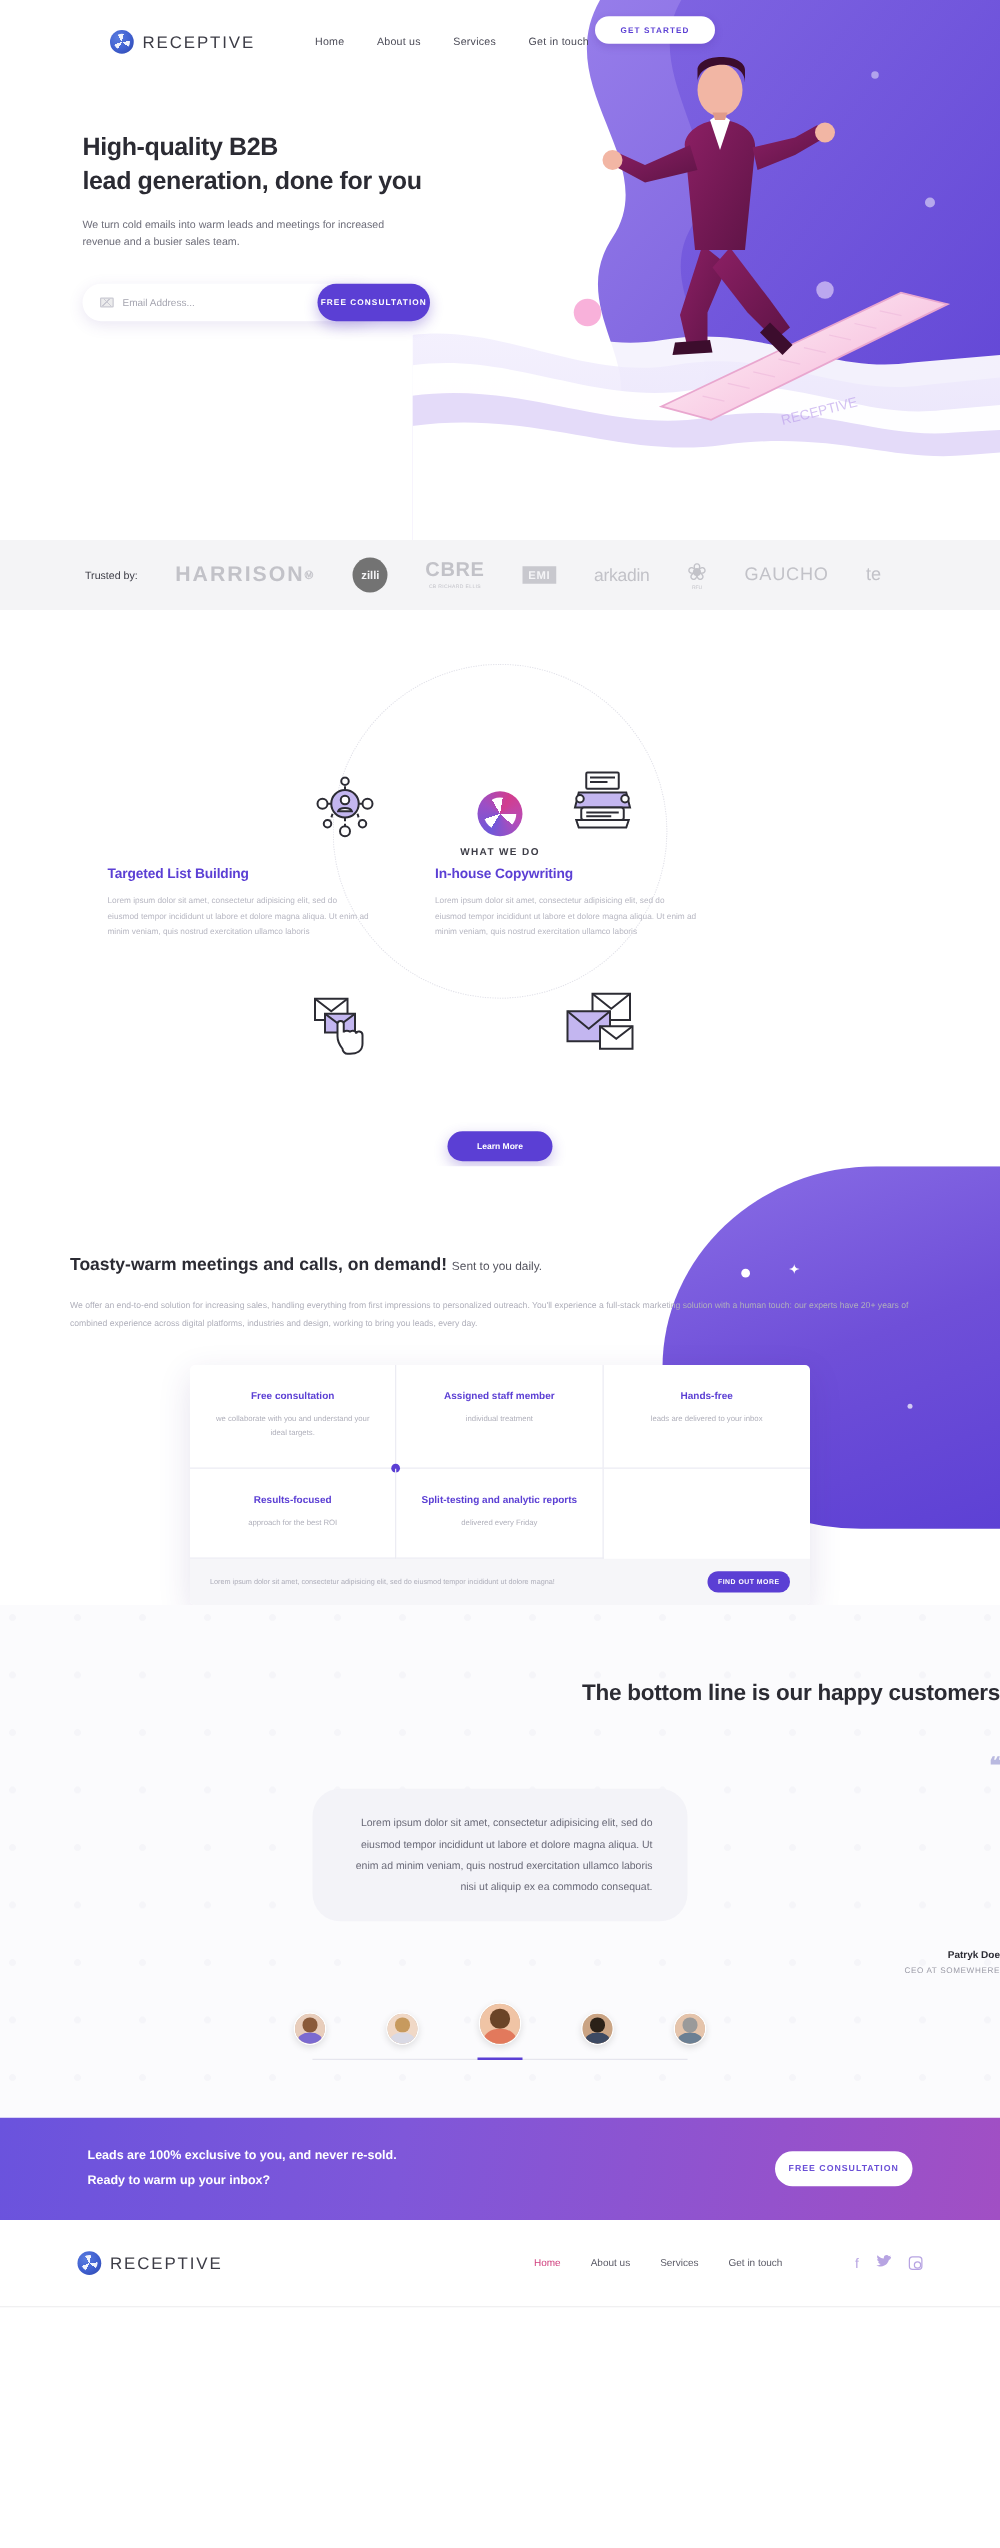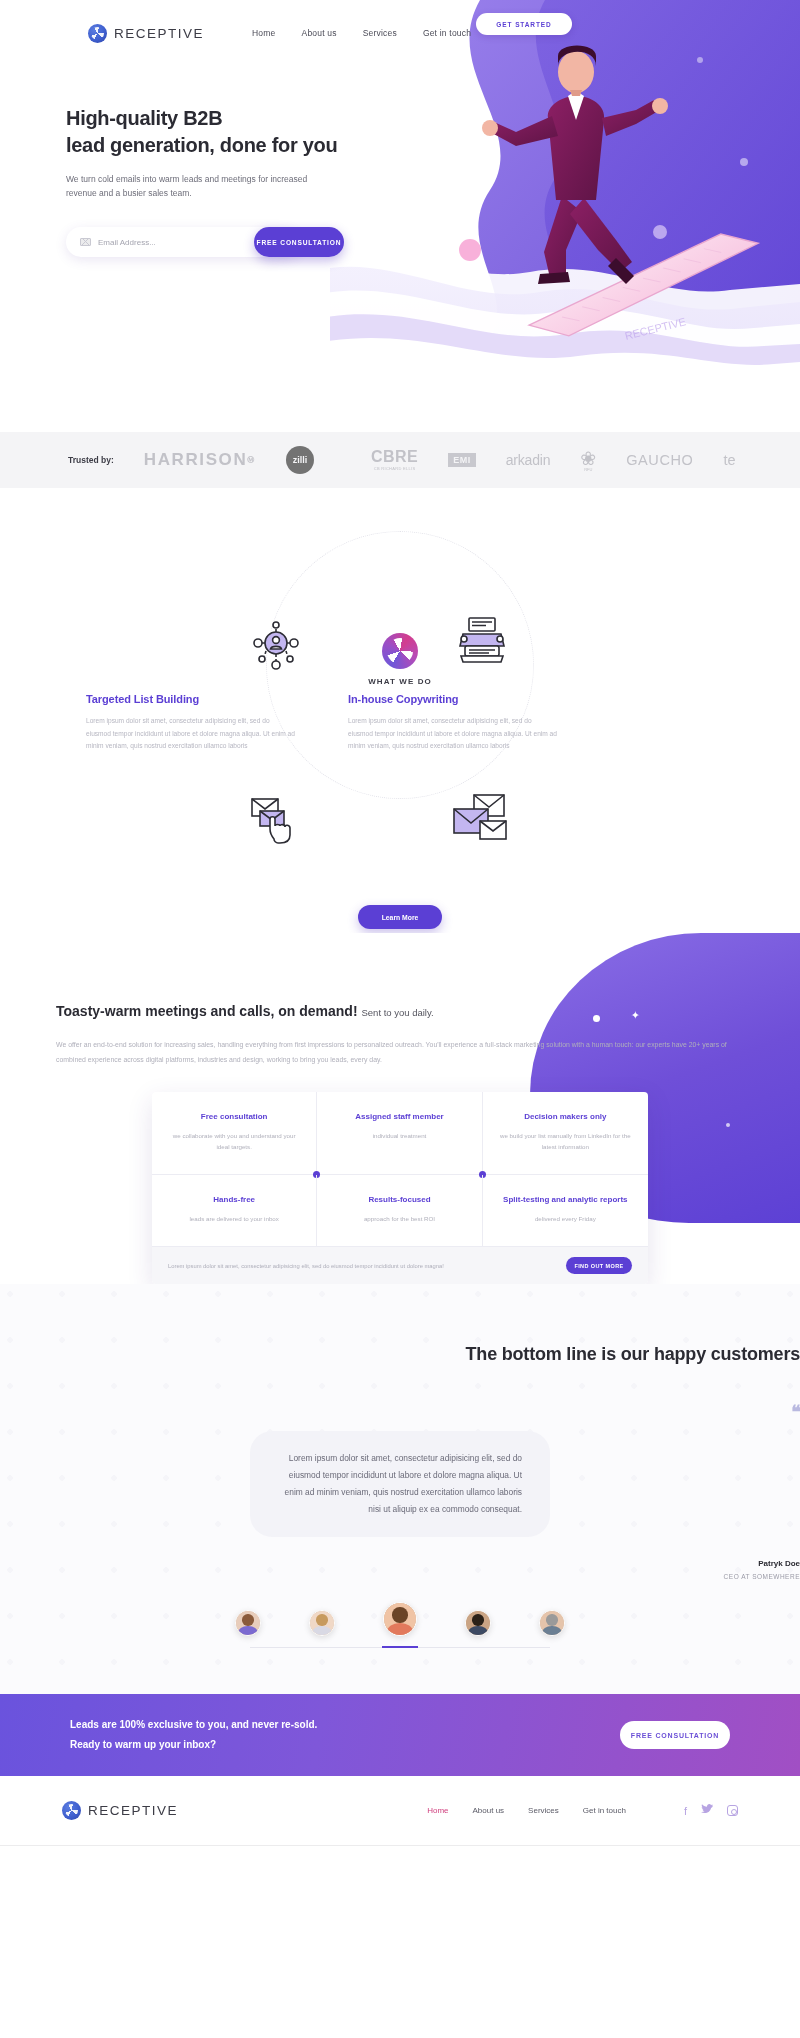--- a/index.html
+++ b/index.html
@@ -117,32 +117,32 @@
   }
 
   
   .logobar {
     position: relative; z-index: 20;
     height: 56px; background: #f4f4f6;
     display: flex; align-items: center;
     padding-left: 68px; gap: 30px;
     overflow: hidden;
   }
-  .trusted { font-size: 8.5px; font-weight: 700; color: #3c3c46; white-space: nowrap; }
+  .trusted { font-size: 8.5px; font-weight: 400; color: #3c3c46; white-space: nowrap; }
   .logo-item {
     color: #c2c2c8; white-space: nowrap; display: flex; align-items: center;
   }
   .lg-harrison { font-size: 17px; font-weight: 700; letter-spacing: 1.6px; }
   .lg-harrison sup { font-size: 7px; vertical-align: super; }
   .lg-zilli {
     width: 28px; height: 28px; border-radius: 50%; background: #737373;
     color: #f4f4f6; font-size: 9px; font-weight: 700;
     display: flex; align-items: center; justify-content: center;
   }
-  .lg-cbre { text-align: center; line-height: 1; margin-left: 27px; }
+  .lg-cbre { text-align: center; line-height: 1; }
   .lg-cbre b { font-size: 16px; letter-spacing: .5px; display: block; }
   .lg-cbre span { font-size: 4px; letter-spacing: .3px; display: block; margin-top: 2px; }
   .lg-emi {
     background: #c8c8ce; color: #f4f4f6; font-size: 9px; font-weight: 700;
     padding: 2px 5px; letter-spacing: .5px;
   }
   .lg-arkadin { font-size: 14px; letter-spacing: -.2px; }
   .lg-rfu { text-align: center; line-height: 1; }
   .lg-rfu .rose { font-size: 19px; display: block; }
   .lg-rfu span { font-size: 4px; display: block; }
@@ -556,25 +556,20 @@
         <div class="gcell">
           <h4>Free consultation</h4>
           <p>we collaborate with you and understand your ideal targets.</p>
         </div>
         <div class="gcell">
           <span class="node n1"></span>
           <h4>Assigned staff member</h4>
           <p>individual treatment</p>
         </div>
         <div class="gcell">
-          <span class="node n1"></span>
-          <h4>Decision makers only</h4>
-          <p>we build your list manually from LinkedIn for the latest information</p>
-        </div>
-        <div class="gcell">
           <h4>Hands-free</h4>
           <p>leads are delivered to your inbox</p>
         </div>
         <div class="gcell">
           <h4>Results-focused</h4>
           <p>approach for the best ROI</p>
         </div>
         <div class="gcell">
           <h4>Split-testing and analytic reports</h4>
           <p>delivered every Friday</p>

